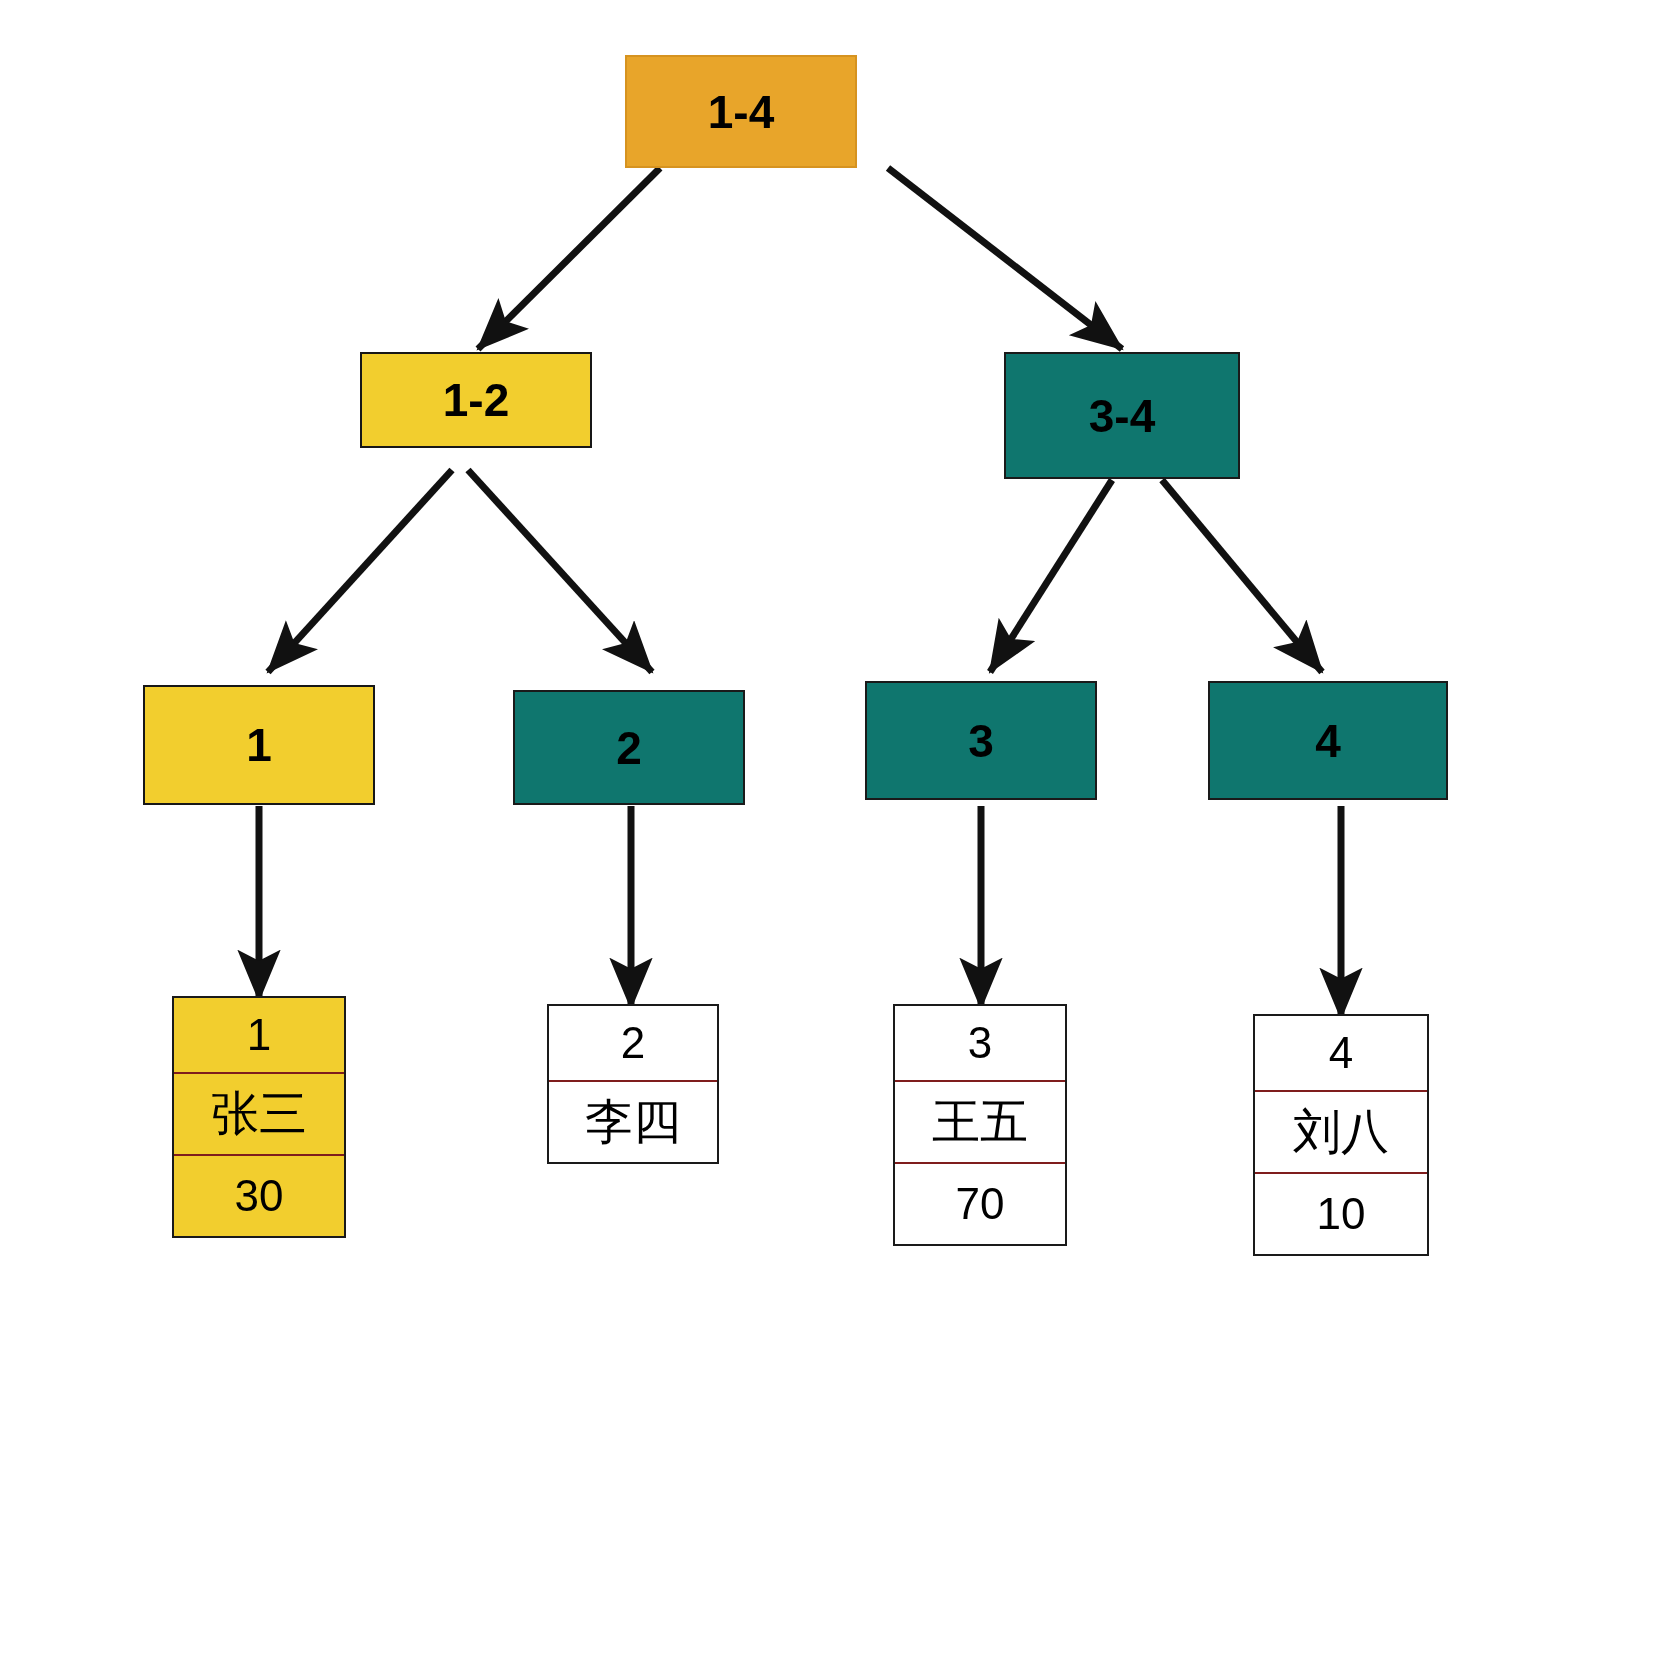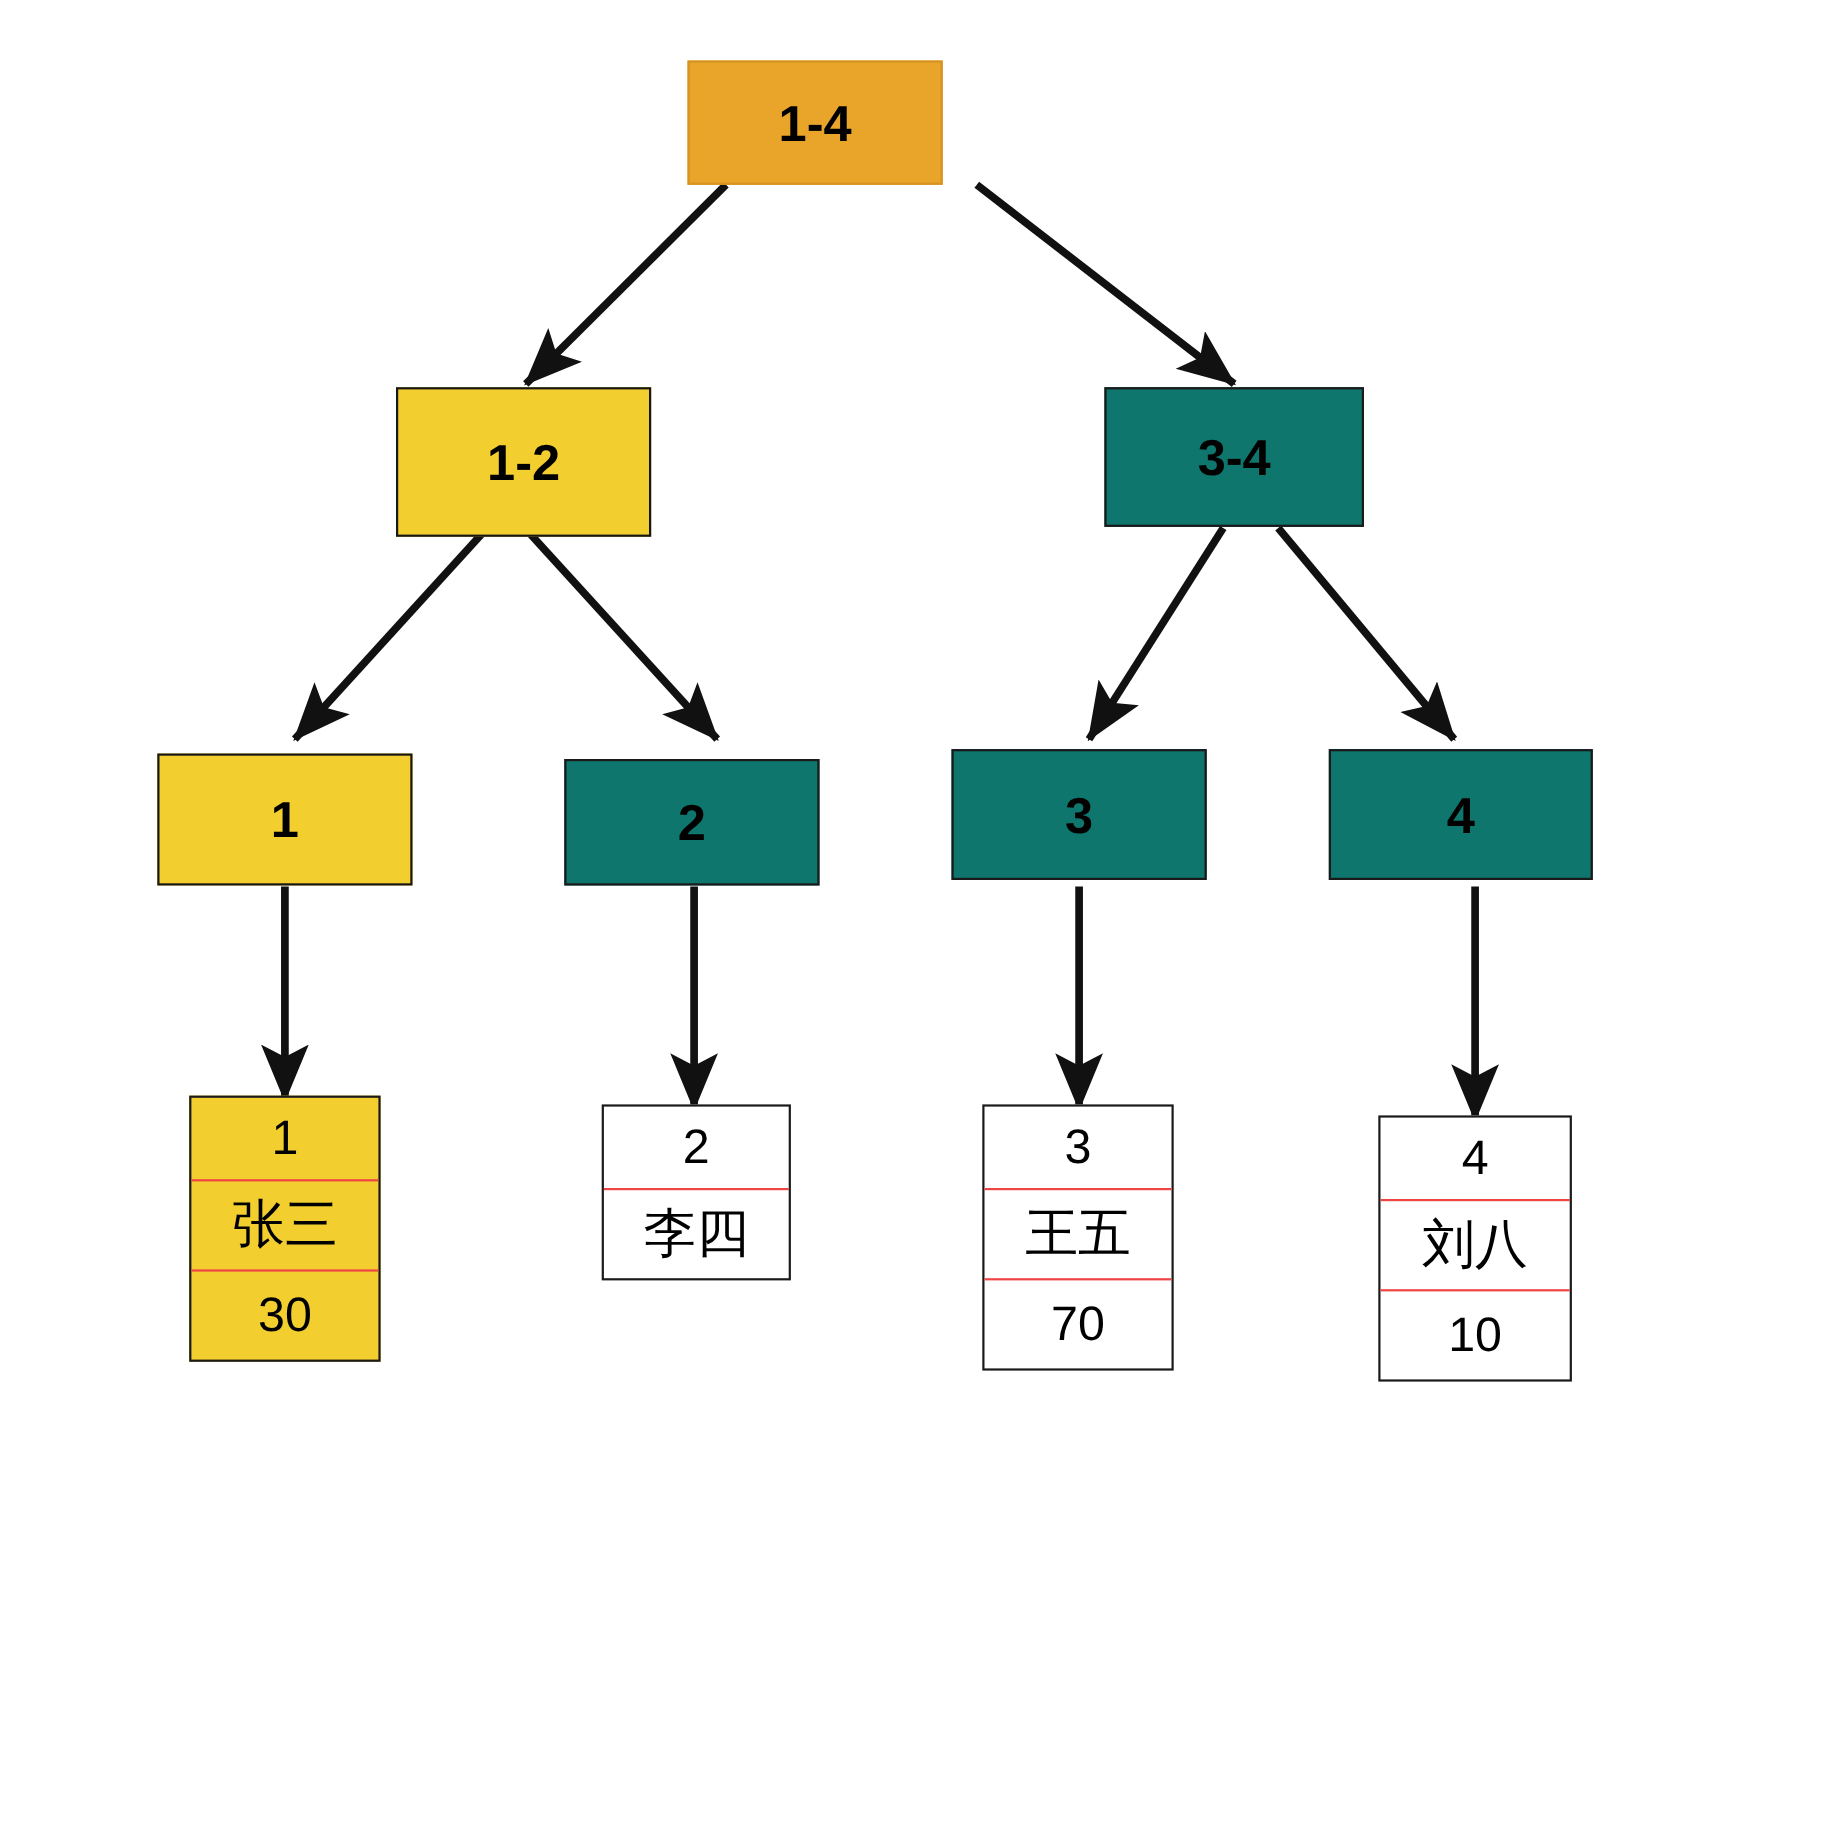--- a/index.html
+++ b/index.html
@@ -59,21 +59,21 @@
     box-sizing: border-box;
     display: flex;
     align-items: center;
     justify-content: center;
     color: #000000;
     font-size: 44px;
     font-weight: 400;
     line-height: 1;
   }
   .record .cell + .cell {
-    border-top: 2px solid #ef4444;
+    border-top: 2px solid #7f1d1d;
   }
   .record .cell.r-id { height: 74px; }
   .record .cell.r-name { height: 82px; font-size: 48px; }
   .record .cell.r-val { height: 82px; }
 </style>
 </head>
 <body>
 
 <div id="canvas">
 
@@ -100,21 +100,21 @@
 
     <line x1="631" y1="806" x2="631" y2="1008" stroke="#111111" stroke-width="7" marker-end="url(#arrowhead)"></line>
 
     <line x1="981" y1="806" x2="981" y2="1008" stroke="#111111" stroke-width="7" marker-end="url(#arrowhead)"></line>
 
     <line x1="1341" y1="806" x2="1341" y2="1018" stroke="#111111" stroke-width="7" marker-end="url(#arrowhead)"></line>
   </svg>
 
   <div class="node fill-orange" style="left:625px; top:55px; width:232px; height:113px;">1-4</div>
 
-  <div class="node fill-yellow" style="left:360px; top:352px; width:232px; height:136px;">1-2</div>
+  <div class="node fill-yellow" style="left:360px; top:352px; width:232px; height:96px;">1-2</div>
 
   <div class="node" style="left:1004px; top:352px; width:236px; height:127px;">3-4</div>
 
   <div class="node fill-yellow" style="left:143px; top:685px; width:232px; height:120px;">1</div>
 
   <div class="node" style="left:513px; top:690px; width:232px; height:115px;">2</div>
 
   <div class="node" style="left:865px; top:681px; width:232px; height:119px;">3</div>
 
   <div class="node" style="left:1208px; top:681px; width:240px; height:119px;">4</div>

